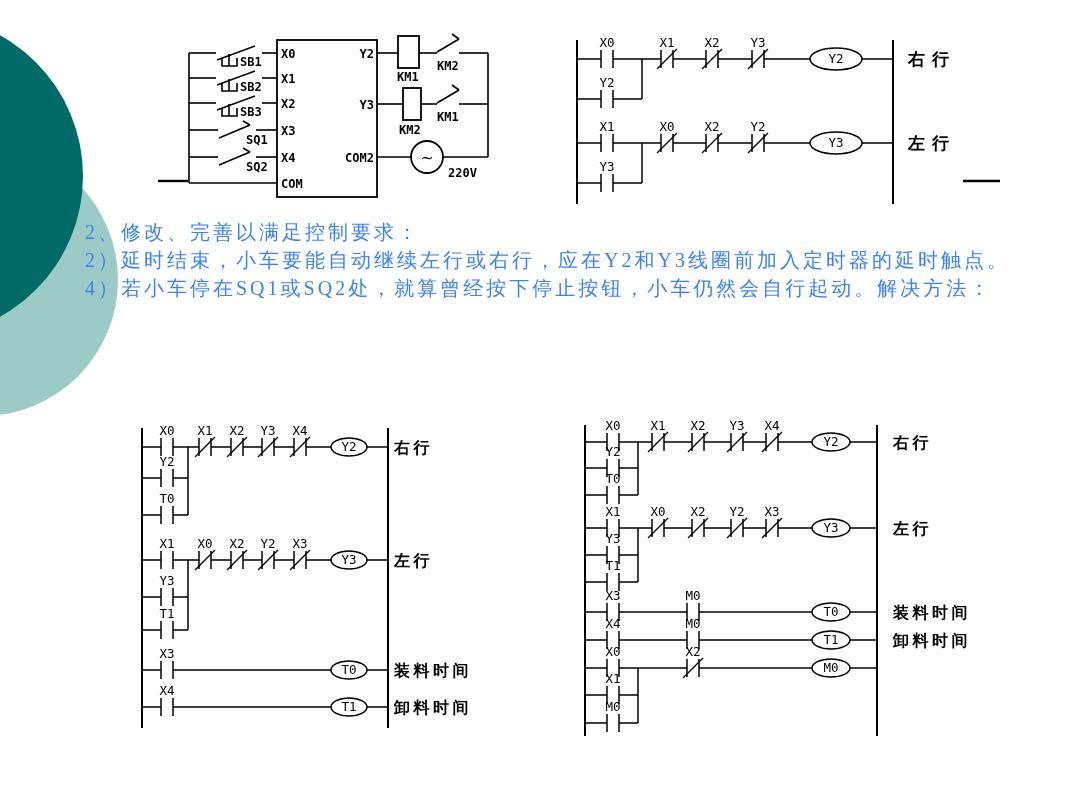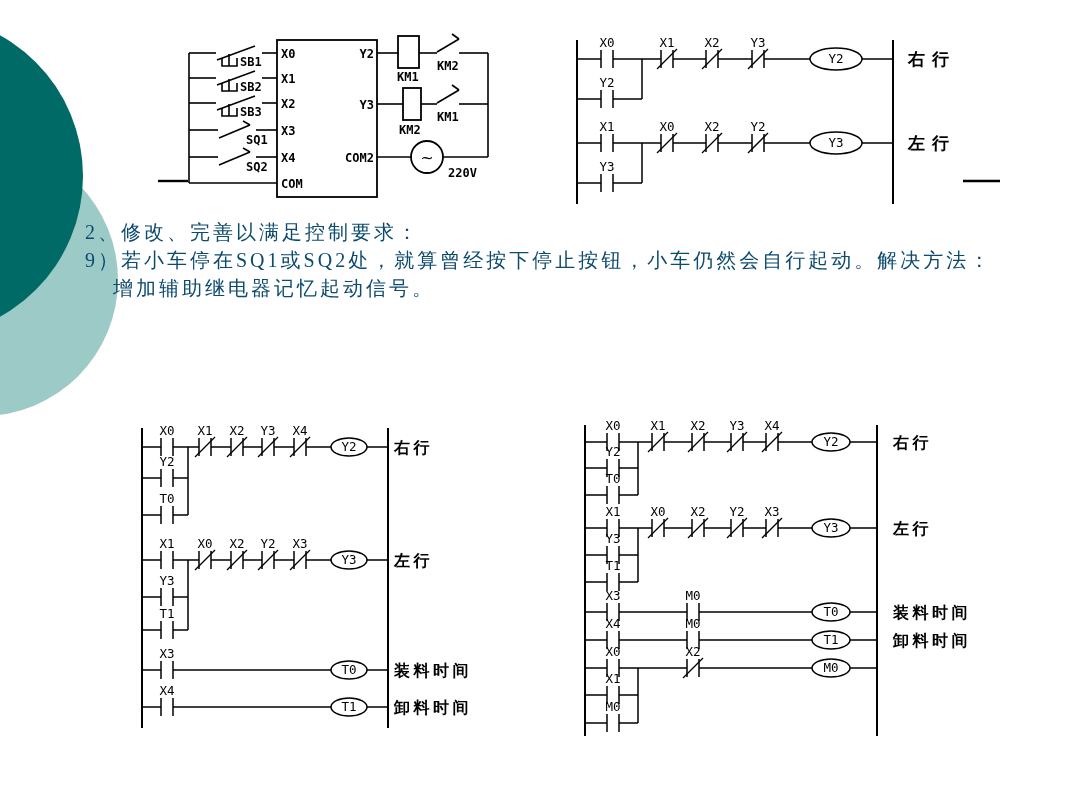--- a/index.html
+++ b/index.html
@@ -11,21 +11,21 @@
   svg.canvas{position:absolute;left:0;top:0;z-index:2;}
   .w{stroke:#000;stroke-width:1.6;fill:none;}
   .w2{stroke:#000;stroke-width:2.4;fill:none;}
   .box{fill:#fff;stroke:#000;stroke-width:1.8;}
   text{fill:#000;}
   .mono{font:12.5px "DejaVu Sans Mono",monospace;}
   .kml{font:bold 12px "DejaVu Sans Mono",monospace;}
   .cjk{font:bold 16px "Liberation Sans",sans-serif;letter-spacing:3.5px;}
   .cjklg{font:bold 17px "Liberation Sans",sans-serif;letter-spacing:7px;}
   .tilde{font:16px "DejaVu Serif",serif;}
-  .notes{position:absolute;left:85px;top:218px;z-index:3;color:#0c4a6e;
+  .notes{position:absolute;left:85px;top:218px;z-index:3;color:#3b82f6;
          font-family:"Liberation Serif",serif;font-size:20px;letter-spacing:3px;}
   .notes .line{height:28px;line-height:28px;white-space:nowrap;}
   .notes .line.indent{padding-left:28px;}
 </style>
 </head>
 <body>
 
 <div class="slide">
 
   <div class="circle light" style="background: rgb(156, 202, 199);"></div>
@@ -528,16 +528,16 @@
         </g>
         <g>
           <ellipse cx="831" cy="668" rx="19" ry="9" fill="#fff" stroke="#000" stroke-width="1.5"></ellipse>
           <text x="831" y="672" class="mono" text-anchor="middle">M0</text>
         </g>
       </g>
     </svg>
 
   <div class="notes">
     <div class="line">2、修改、完善以满足控制要求：</div>
-    <div class="line">9）若小车停在SQ1或SQ2处，就算曾经按下停止按钮，小车仍然会自行起动。解决方法：</div>
-    <div class="line indent">增加辅助继电器记忆起动信号。</div>
+    <div class="line">2）延时结束，小车要能自动继续左行或右行，应在Y2和Y3线圈前加入定时器的延时触点。</div>
+    <div class="line">4）若小车停在SQ1或SQ2处，就算曾经按下停止按钮，小车仍然会自行起动。解决方法：</div>
   </div>
 </div>
 
 </body></html>

